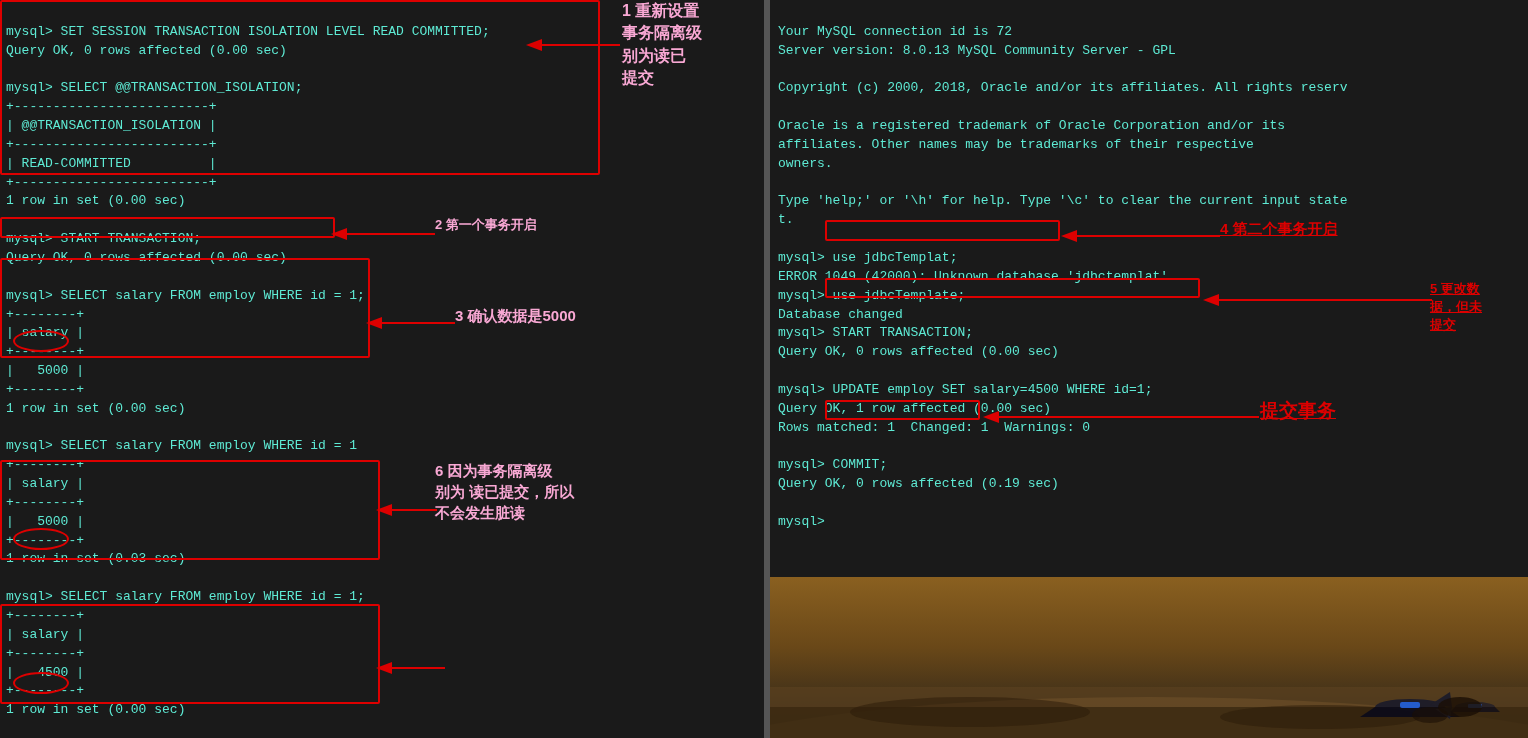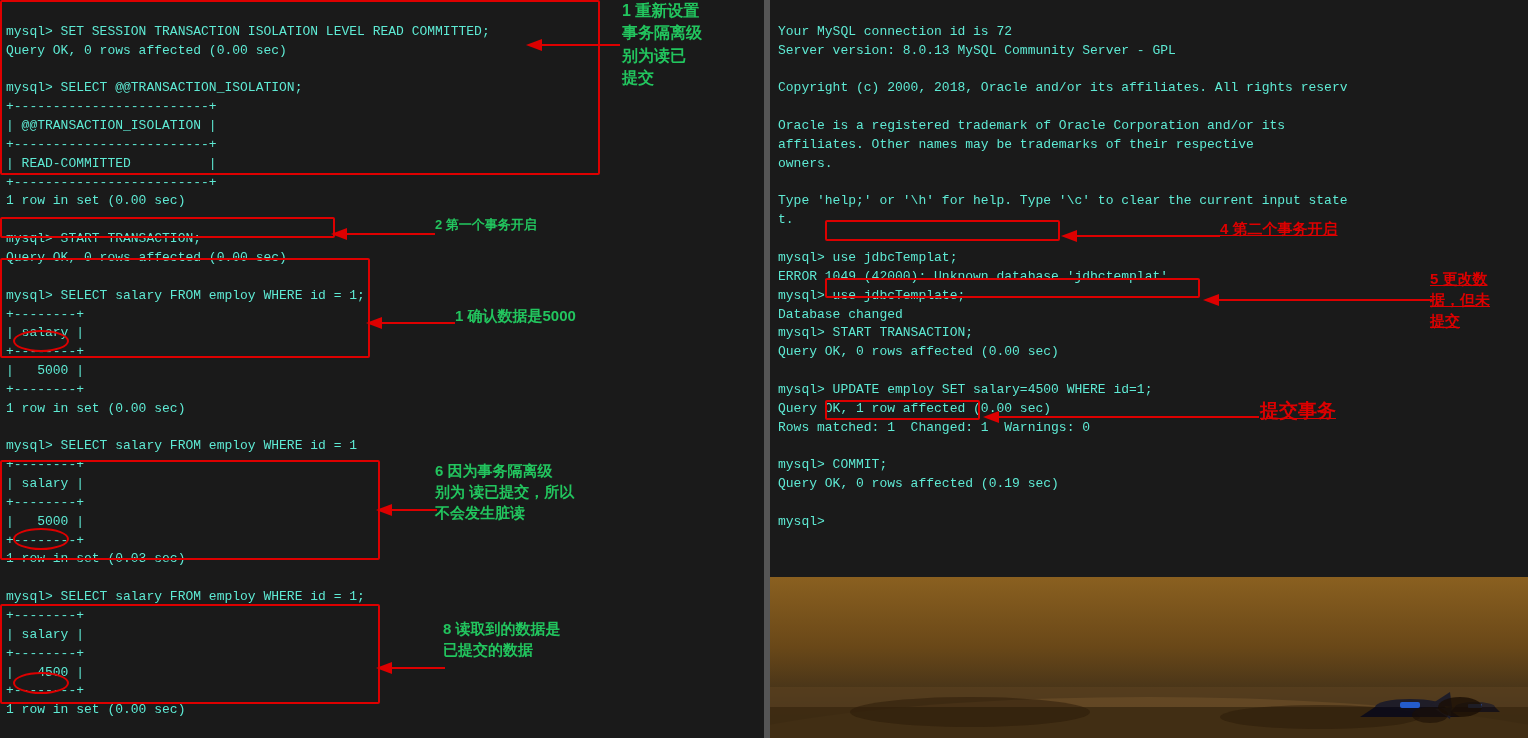--- a/index.html
+++ b/index.html
@@ -35,21 +35,21 @@
     .red-box {
       position: absolute;
       border: 2px solid #dd0000;
       border-radius: 2px;
       pointer-events: none;
     }
 
     
     .annotation {
       position: absolute;
-      color: #22c55e;
+      color: #f9a8d4;
       font-family: 'SimHei', 'Microsoft YaHei', Arial, sans-serif;
       font-size: 15px;
       font-weight: bold;
       line-height: 1.4;
       text-align: left;
     }
 
     
     .arrow-svg {
       position: absolute;
@@ -201,21 +201,21 @@
 
   <svg class="arrow-svg" style="top:224px; left:330px; width:115px; height:20px;">
     <defs>
       <marker id="ah2" markerWidth="8" markerHeight="8" refX="6" refY="3" orient="auto">
         <path d="M0,0 L0,6 L8,3 z" fill="#dd0000"></path>
       </marker>
     </defs>
     <line x1="105" y1="10" x2="5" y2="10" stroke="#dd0000" stroke-width="2" marker-end="url(#ah2)"></line>
   </svg>
 
-  <div class="annotation" style="top:305px; left:455px; font-size:15px;">1 确认数据是5000</div>
+  <div class="annotation" style="top:305px; left:455px; font-size:15px;">3 确认数据是5000</div>
 
   <svg class="arrow-svg" style="top:313px; left:365px; width:100px; height:20px;">
     <defs>
       <marker id="ah3" markerWidth="8" markerHeight="8" refX="6" refY="3" orient="auto">
         <path d="M0,0 L0,6 L8,3 z" fill="#dd0000"></path>
       </marker>
     </defs>
     <line x1="90" y1="10" x2="5" y2="10" stroke="#dd0000" stroke-width="2" marker-end="url(#ah3)"></line>
   </svg>
 
@@ -223,21 +223,20 @@
 
   <svg class="arrow-svg" style="top:500px; left:375px; width:70px; height:20px;">
     <defs>
       <marker id="ah6" markerWidth="8" markerHeight="8" refX="6" refY="3" orient="auto">
         <path d="M0,0 L0,6 L8,3 z" fill="#dd0000"></path>
       </marker>
     </defs>
     <line x1="62" y1="10" x2="5" y2="10" stroke="#dd0000" stroke-width="2" marker-end="url(#ah6)"></line>
   </svg>
 
-  <div class="annotation" style="top:618px; left:443px; font-size:15px;">8 读取到的数据是<br>已提交的数据</div>
 
   <svg class="arrow-svg" style="top:658px; left:375px; width:78px; height:20px;">
     <defs>
       <marker id="ah8" markerWidth="8" markerHeight="8" refX="6" refY="3" orient="auto">
         <path d="M0,0 L0,6 L8,3 z" fill="#dd0000"></path>
       </marker>
     </defs>
     <line x1="70" y1="10" x2="5" y2="10" stroke="#dd0000" stroke-width="2" marker-end="url(#ah8)"></line>
   </svg>
 </div>
@@ -287,21 +286,21 @@
 
     <svg class="arrow-svg" style="top:226px; left:290px; width:168px; height:20px;">
       <defs>
         <marker id="ah4" markerWidth="8" markerHeight="8" refX="6" refY="3" orient="auto">
           <path d="M0,0 L0,6 L8,3 z" fill="#dd0000"></path>
         </marker>
       </defs>
       <line x1="160" y1="10" x2="5" y2="10" stroke="#dd0000" stroke-width="2" marker-end="url(#ah4)"></line>
     </svg>
 
-    <div class="right-annotation" style="top:268px; left:660px; font-size:15px;">5 更改数<br>据，但未<br>提交</div>
+    <div class="right-annotation" style="top:280px; left:660px; font-size:13px;">5 更改数<br>据，但未<br>提交</div>
 
     <svg class="arrow-svg" style="top:290px; left:432px; width:238px; height:20px;">
       <defs>
         <marker id="ah5" markerWidth="8" markerHeight="8" refX="6" refY="3" orient="auto">
           <path d="M0,0 L0,6 L8,3 z" fill="#dd0000"></path>
         </marker>
       </defs>
       <line x1="230" y1="10" x2="5" y2="10" stroke="#dd0000" stroke-width="2" marker-end="url(#ah5)"></line>
     </svg>
 

